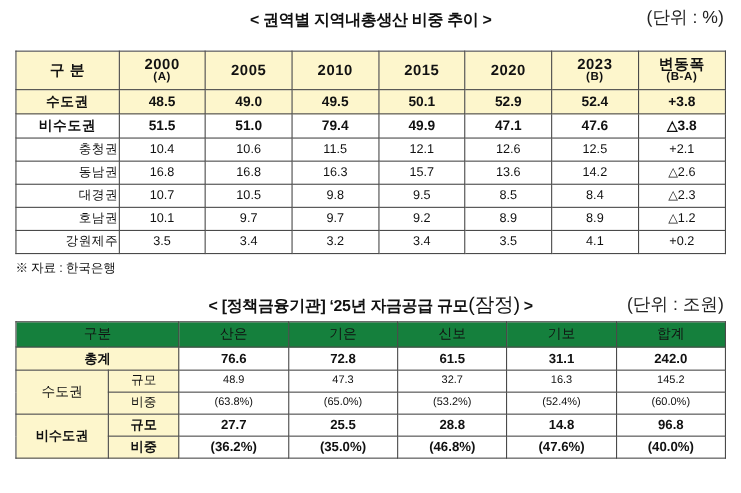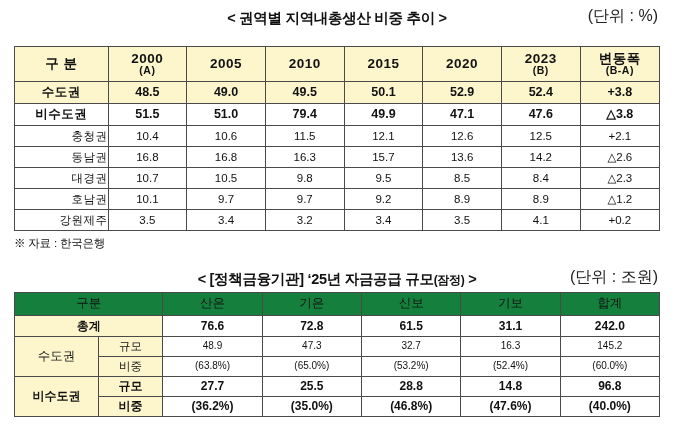--- a/index.html
+++ b/index.html
@@ -39,22 +39,22 @@
   }
   .title-row .unit {
     position: absolute;
     right: 2px;
     bottom: 1px;
     font-size: 16px;
     color: #222;
     white-space: nowrap;
   }
   .title .sub {
-    font-size: 12px;
-    font-weight: bold;
+    font-size: 18px;
+    font-weight: normal;
   }
 
   
   table {
     border-collapse: collapse;
     width: 100%;
     table-layout: fixed;
   }
   td, th {
     border: 1px solid #4a4a4a;

